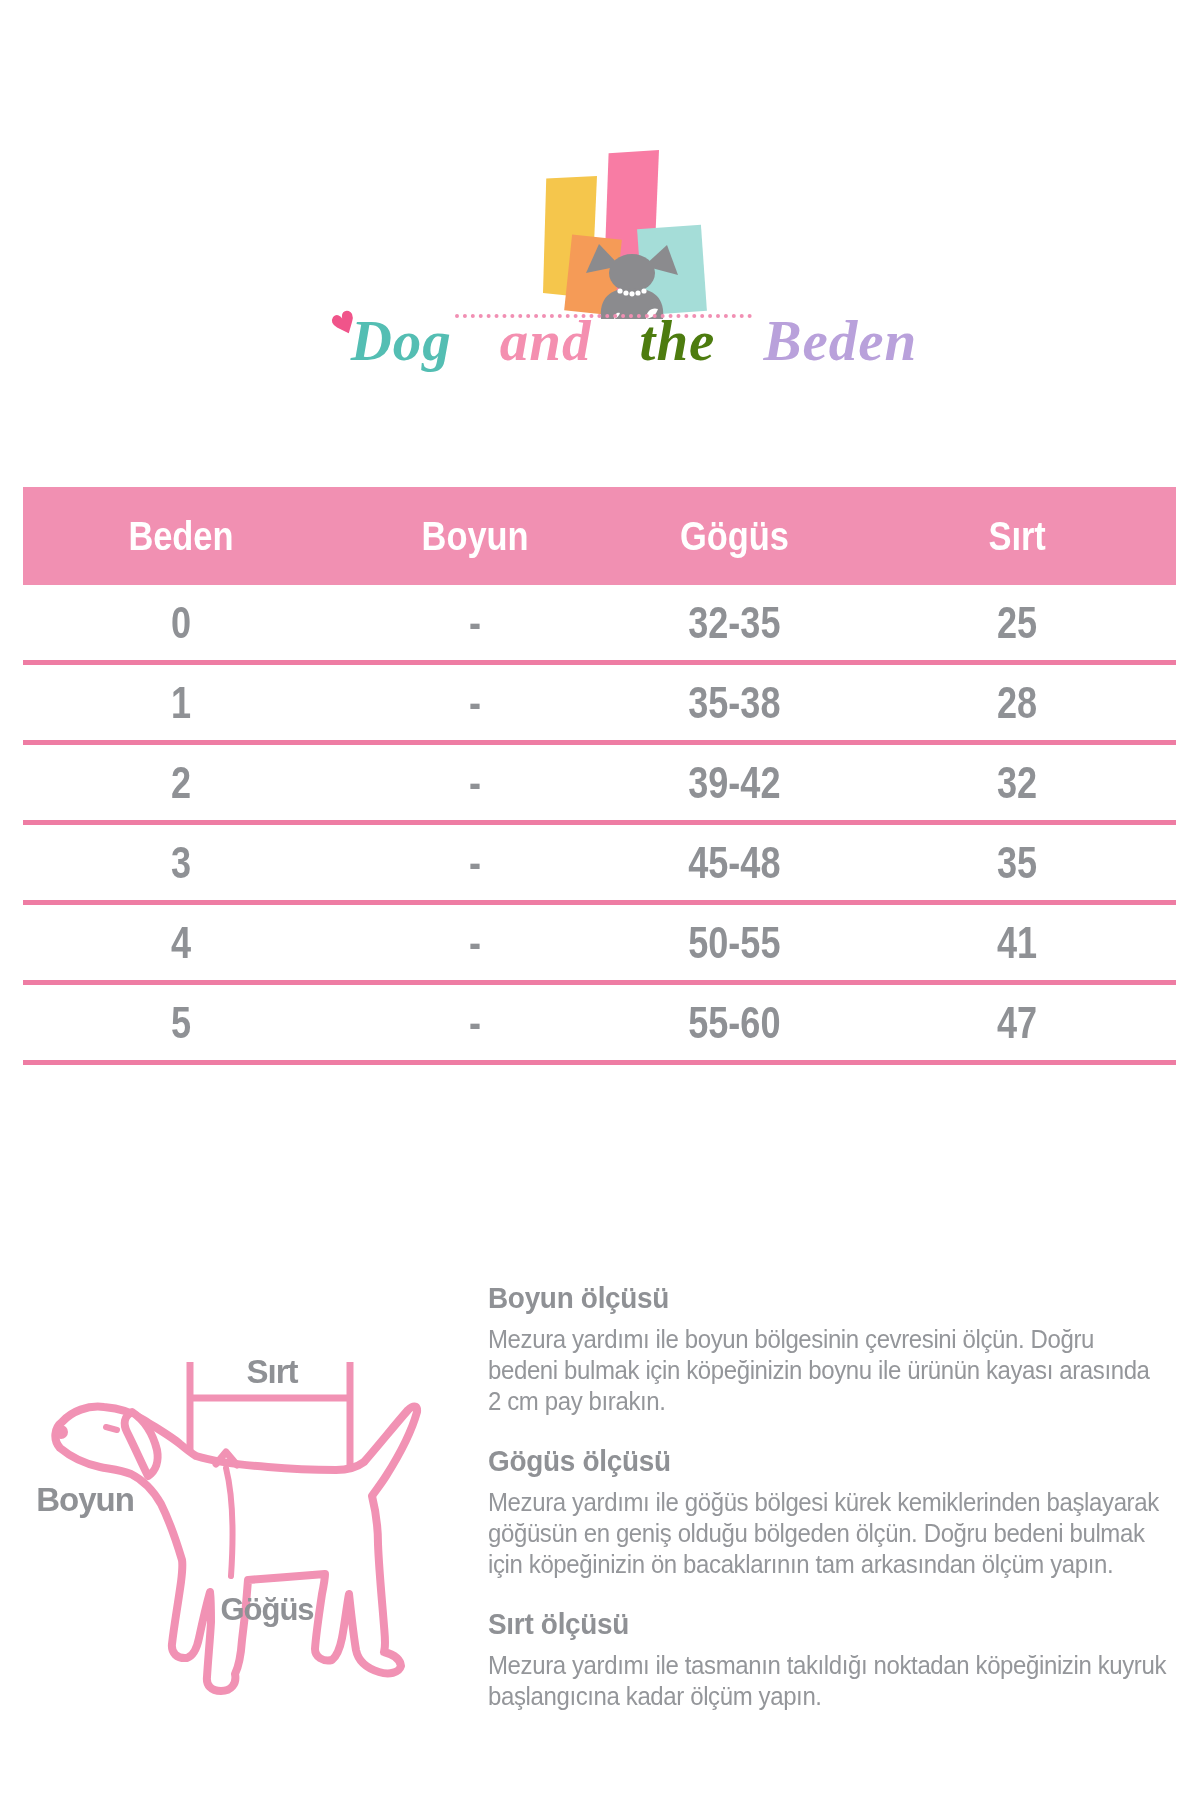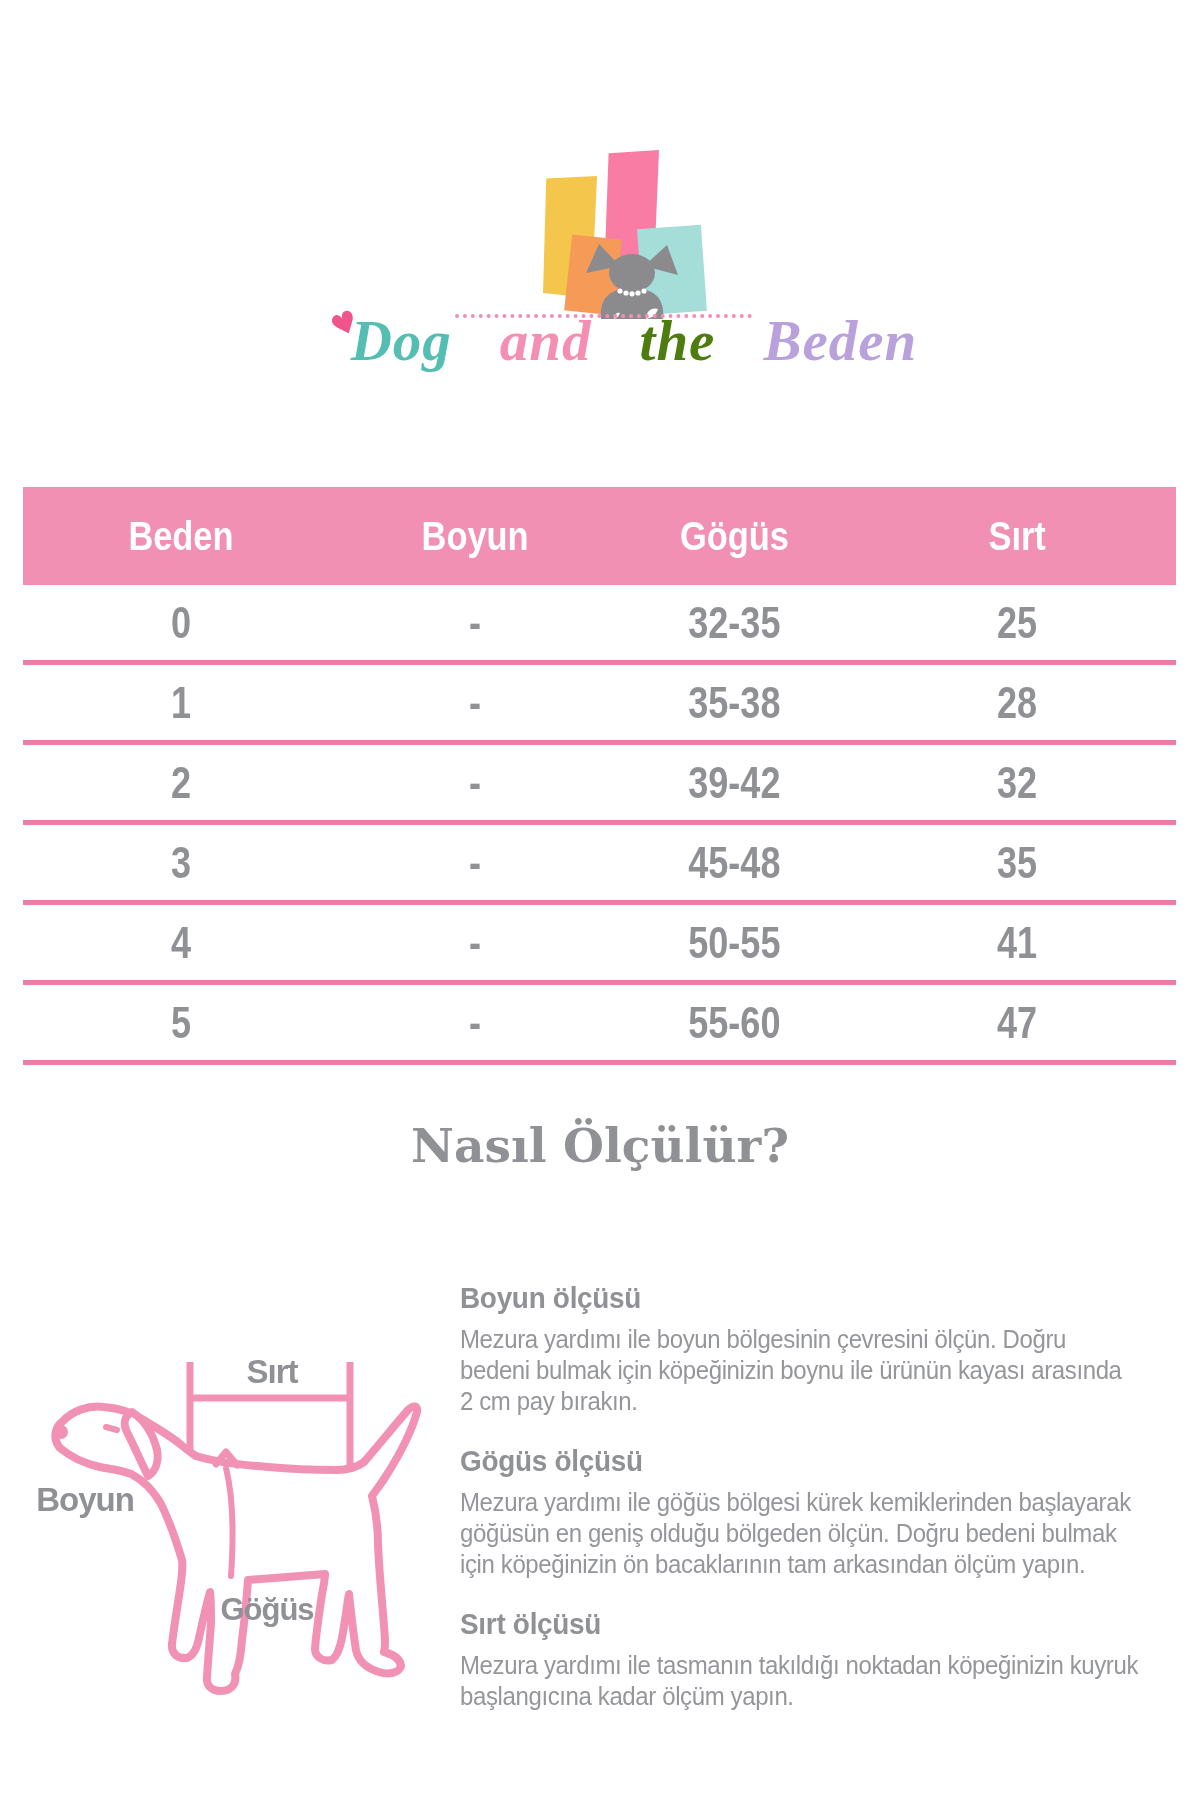--- a/index.html
+++ b/index.html
@@ -35,21 +35,21 @@
       grid-template-columns:27.4% 23.6% 21.4% 27.6%;align-items:center;}
   .t-row .cell{text-align:center;color:#8f9195;font-weight:bold;font-size:44px;
       transform:scaleX(.82);}
 
   
   .howto-title{position:absolute;left:0;top:1118px;width:1200px;text-align:center;
       font-family:"DejaVu Serif",serif;font-weight:bold;font-size:47px;color:#8f9195;margin:0;}
 
   .diagram{position:absolute;left:20px;top:1180px;width:450px;height:540px;}
 
-  .instructions{position:absolute;left:460px;top:1281px;width:710px;color:#94969a;}
+  .instructions{position:absolute;left:488px;top:1281px;width:710px;color:#94969a;}
   .instructions h3{margin:0 0 9px 0;font-size:30px;font-weight:bold;color:#8f9195;
       transform:scaleX(.93);transform-origin:0 50%;letter-spacing:-.3px;}
   .instructions p{margin:0 0 27px 0;font-size:25px;line-height:31px;white-space:pre;
       transform:scaleX(.96);transform-origin:0 0;letter-spacing:-.4px;}
 </style>
 </head>
 <body>
 
 <div class="page">
 
@@ -123,21 +123,20 @@
       <div class="cell">41</div>
     </div>
     <div class="t-row">
       <div class="cell">5</div>
       <div class="cell">-</div>
       <div class="cell">55-60</div>
       <div class="cell">47</div>
     </div>
   </section>
 
-  <h2 class="howto-title">Nasıl Ölçülür?</h2>
 
   <svg class="diagram" width="450" height="540" viewBox="0 0 450 540">
 
     <g stroke="#f192b4" stroke-width="7" stroke-linecap="butt">
       <line x1="170" y1="182" x2="170" y2="290"></line>
       <line x1="330" y1="182" x2="330" y2="287"></line>
       <line x1="170" y1="218" x2="330" y2="218"></line>
     </g>
 
     <g fill="#ffffff" stroke="#f192b4" stroke-width="8" stroke-linejoin="round" stroke-linecap="round">

